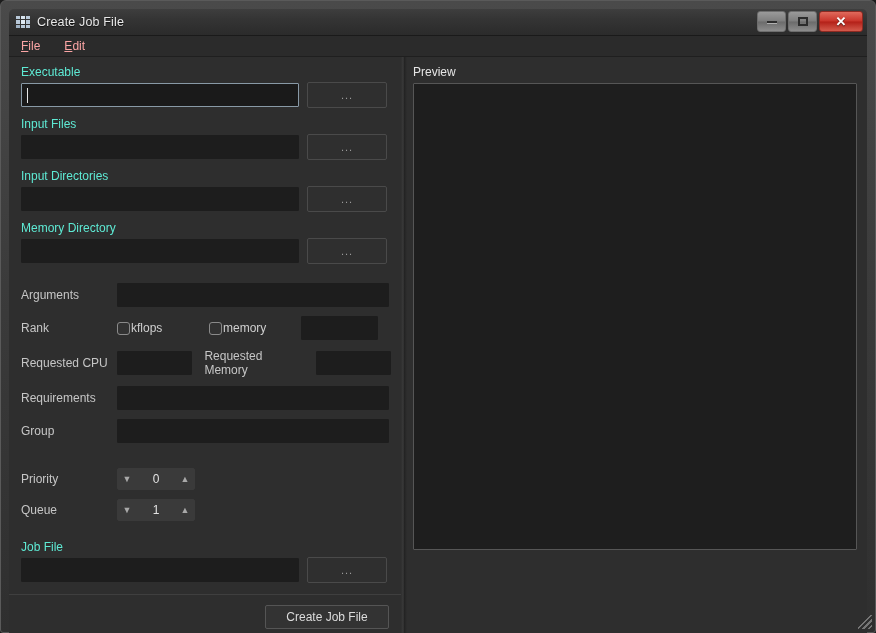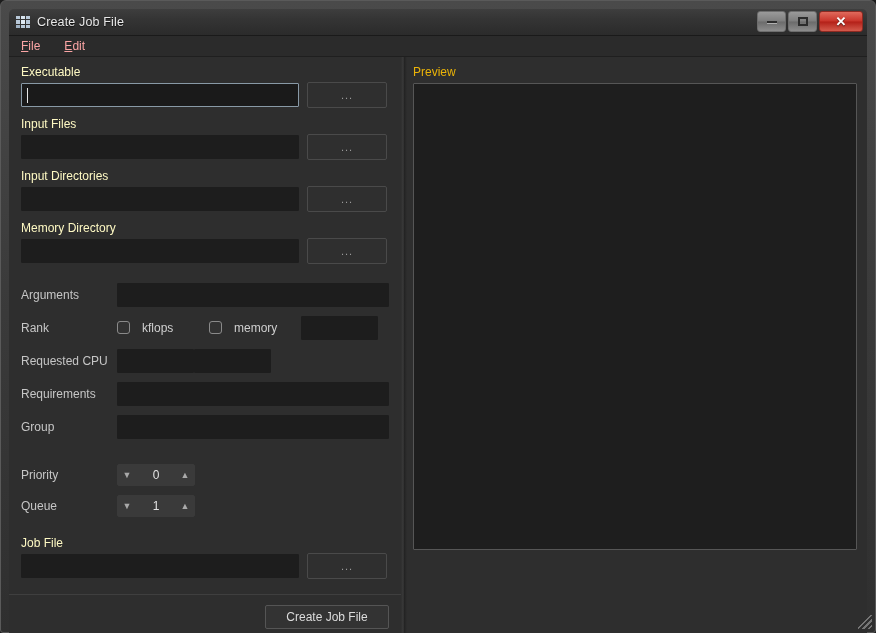--- a/index.html
+++ b/index.html
@@ -107,21 +107,21 @@
   }
 
   
   #left-panel {
     position: relative;
     width: 392px;
     padding: 8px 10px 0 12px;
   }
 
   .field-label {
-    color: #fef9c3;
+    color: #5eead4;
     font-size: 12px;
     margin-bottom: 3px;
     display: block;
   }
 
   .path-row {
     display: flex;
     align-items: center;
     gap: 8px;
     margin-bottom: 9px;
@@ -170,21 +170,21 @@
     width: 96px;
     color: #c6c6c6;
     font-size: 12px;
     flex: none;
   }
   .wide-txt { width: 272px; }
   .req-txt  { width: 77px; }
   .rank-txt { width: 77px; }
 
   .cb-wrap {
-    display: flex; align-items: flex-start; gap: 12px;
+    display: flex; align-items: center; gap: 1px;
     width: 92px;
     flex: none;
   }
   .cbox {
     width: 13px; height: 13px;
     border: 1px solid #8a8a8a;
     border-radius: 3px;
     background: #323232;
     flex: none;
   }
@@ -249,21 +249,21 @@
     flex: none;
   }
 
   
   #right-panel {
     position: relative;
     flex: 1;
     padding: 8px 10px 0 6px;
   }
   #preview-label {
-    color: #eab308;
+    color: #e5e5e5;
     font-size: 12px;
     margin-bottom: 4px;
     display: block;
   }
   #preview-box {
     height: 467px;
     background: #1e1e1e;
     border: 1px solid #565656;
     border-radius: 1px;
   }
@@ -375,20 +375,21 @@
         <div class="cb-wrap">
           <span class="cbox"></span>
           <span class="cb-label">memory</span>
         </div>
         <div class="txt rank-txt"></div>
       </div>
 
       <div class="grid-row">
         <span class="grid-label">Requested CPU</span>
         <div class="txt req-txt"></div>
+        <span class="inline-label" style="margin-left:12px">Requested Memory</span>
         <div class="txt req-txt"></div>
       </div>
 
       <div class="grid-row">
         <span class="grid-label">Requirements</span>
         <div class="txt wide-txt"></div>
       </div>
 
       <div class="grid-row">
         <span class="grid-label">Group</span>

